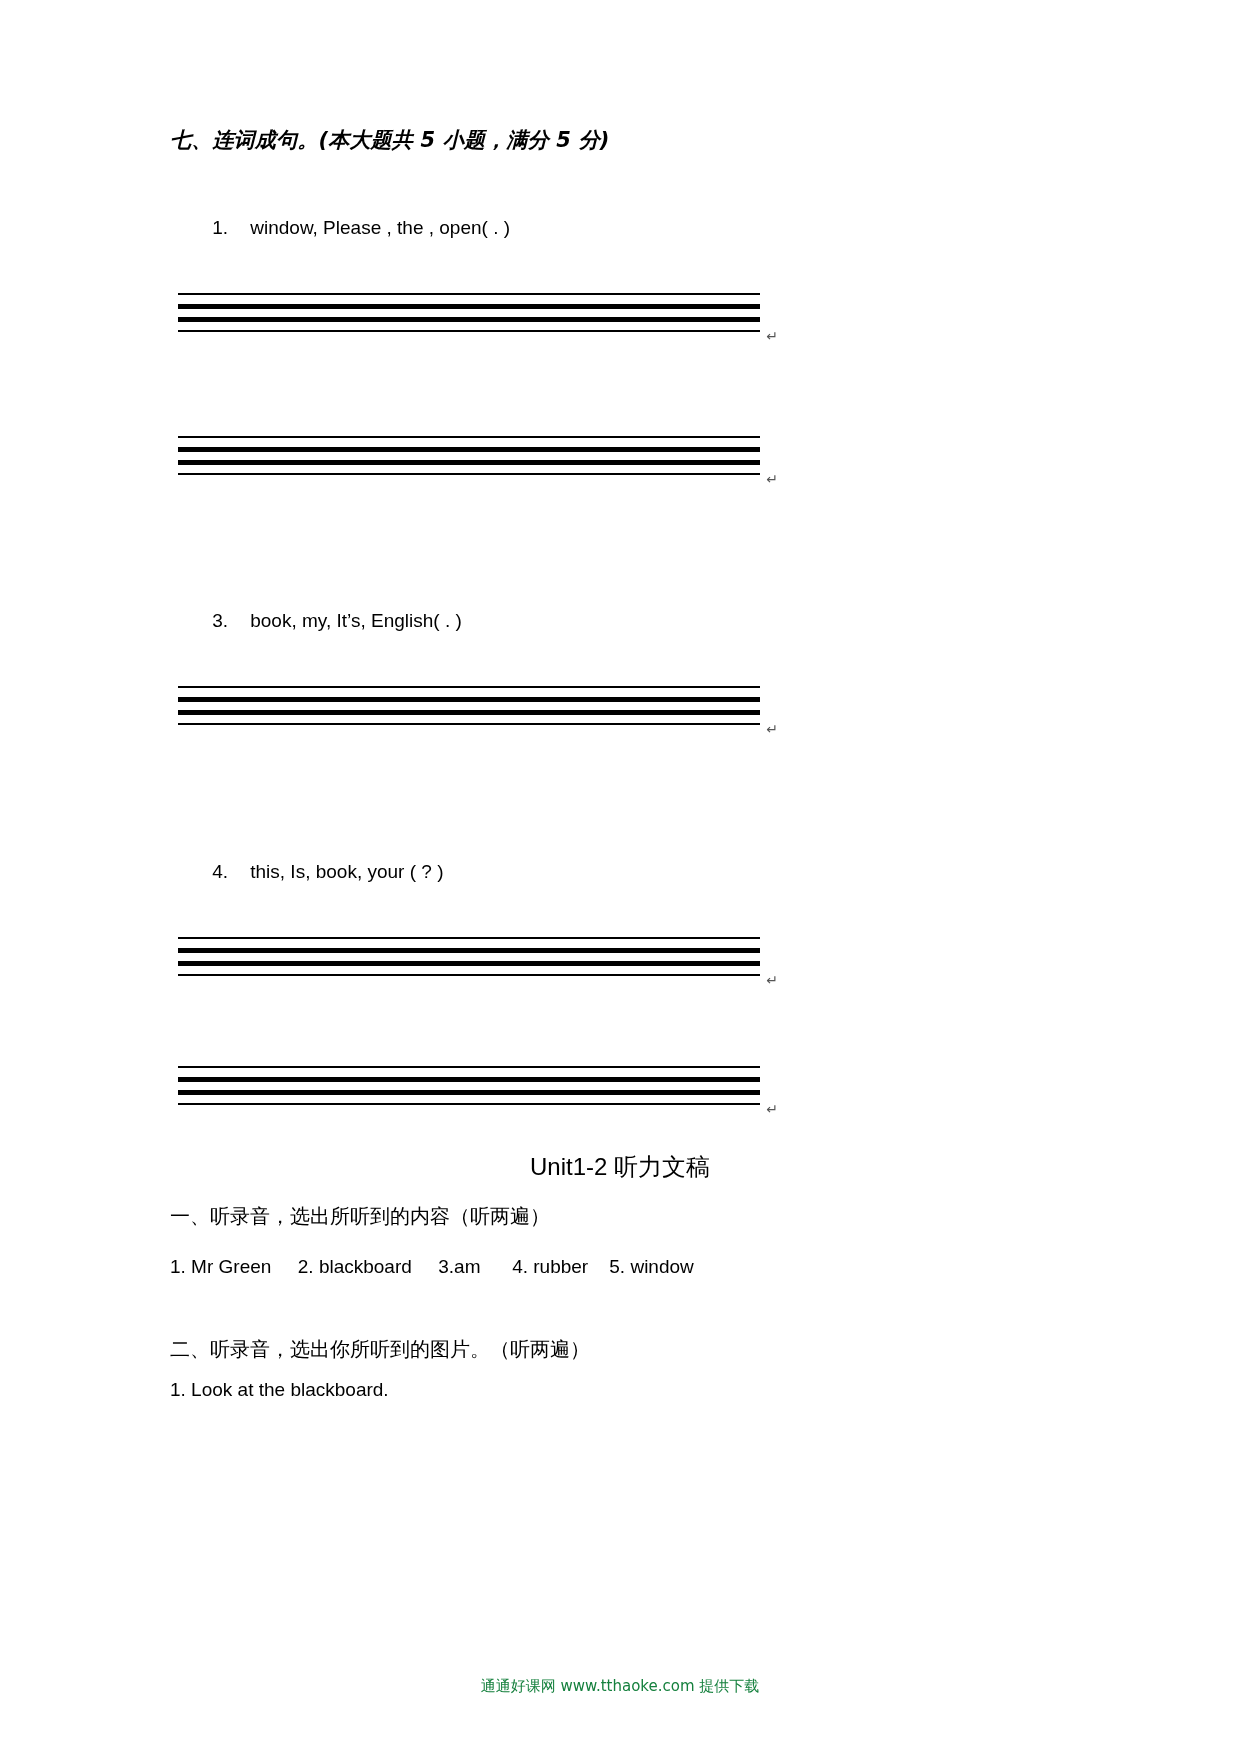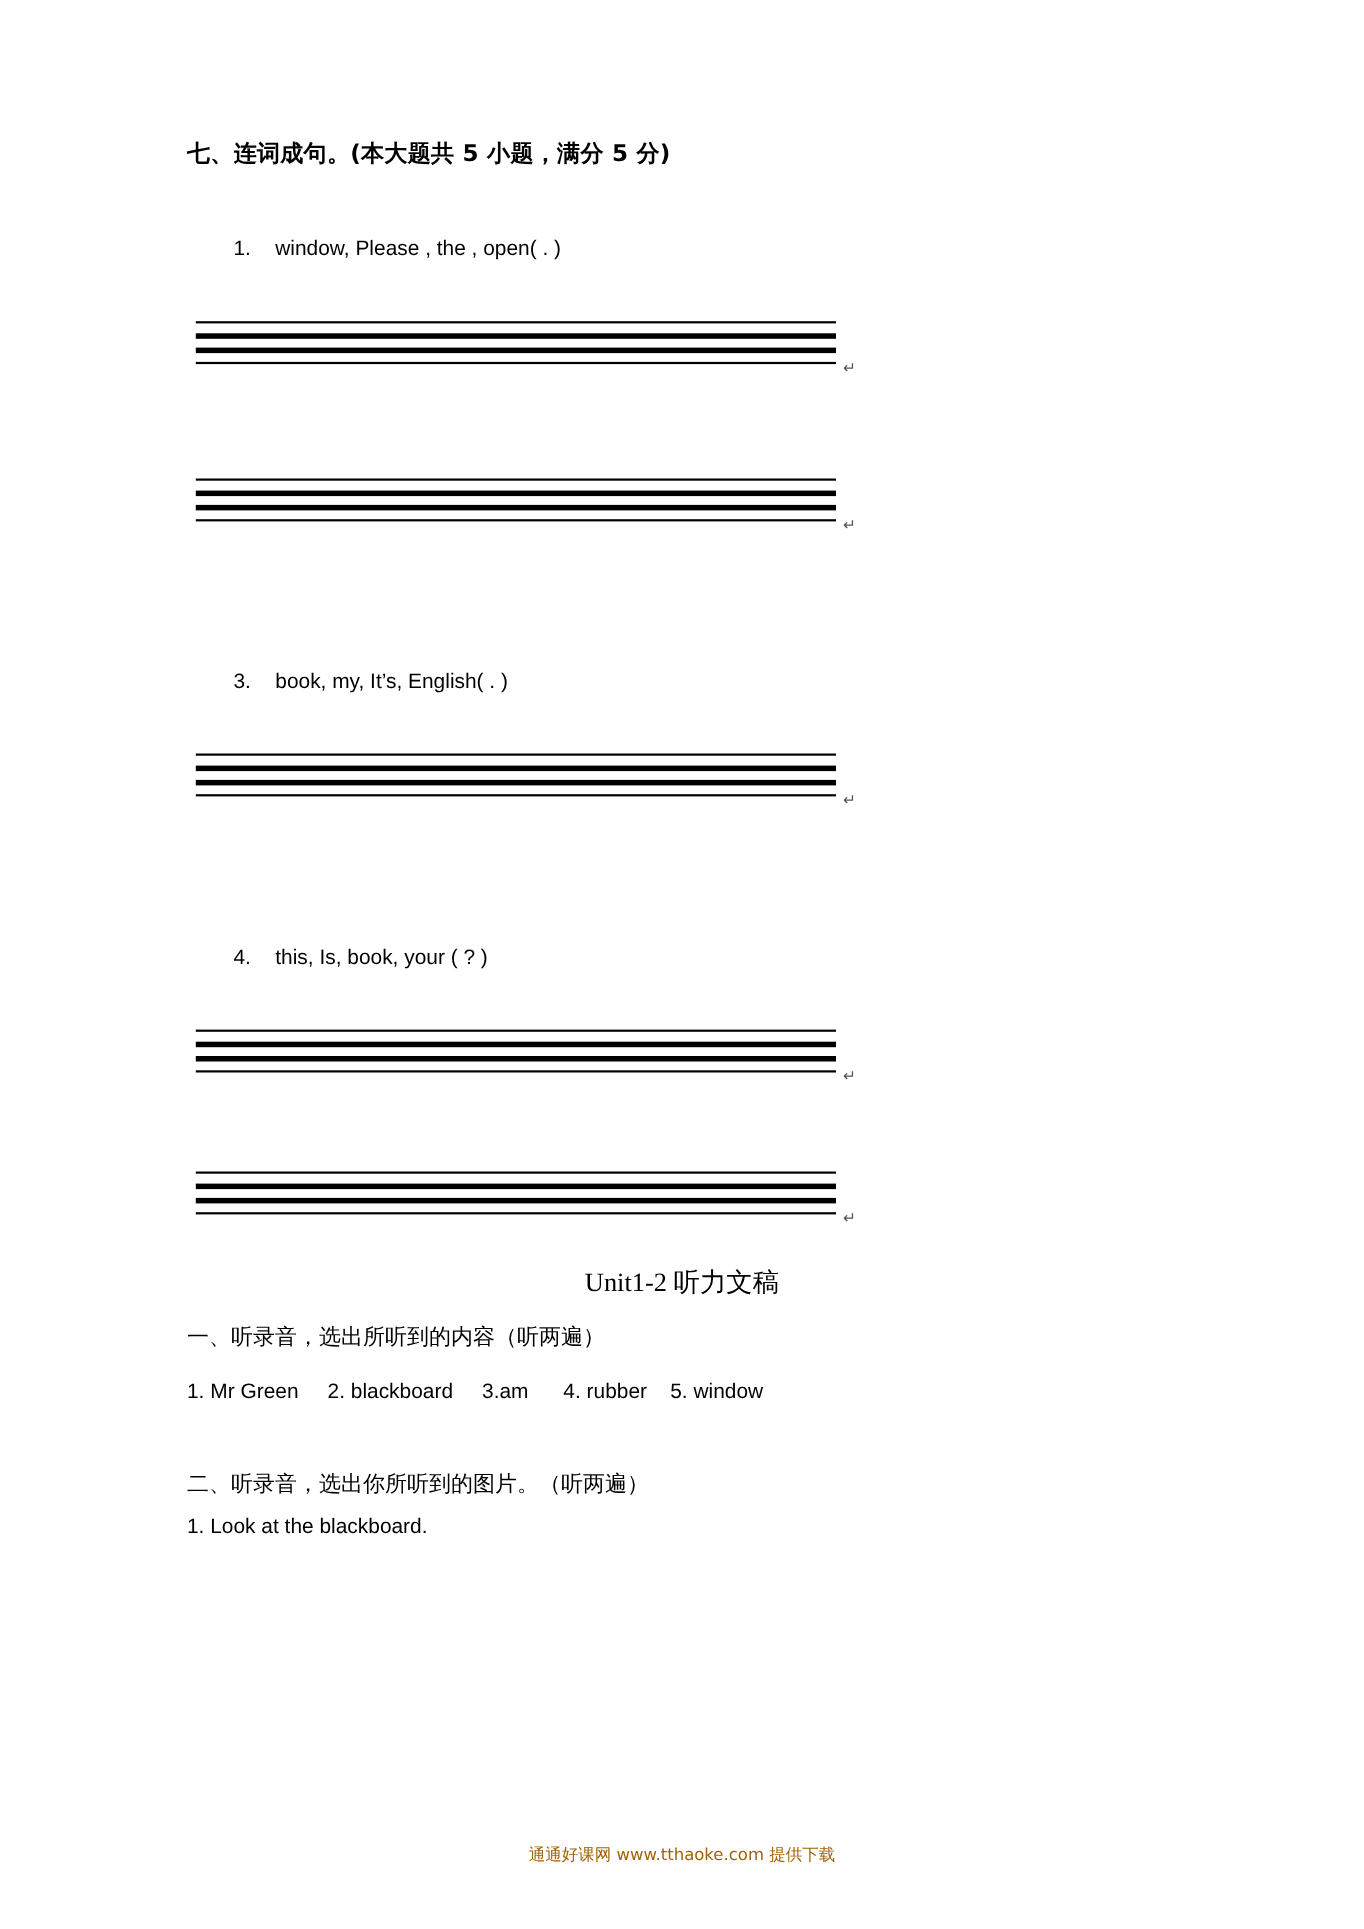--- a/index.html
+++ b/index.html
@@ -30,20 +30,21 @@
   }
   .section-title {
     font-size: 21px;
     font-weight: bold;
     letter-spacing: 0.2px;
     margin: 0 0 0 0;
     line-height: 1.4;
   }
   .section-title .cn {
     font-family: "DejaVu Sans", sans-serif;
+    font-style: italic;
   }
 
   .q-block {
     margin-top: 30px;
   }
   .q-line {
     font-size: 19px;
     line-height: 1.5;
     white-space: pre;
   }
@@ -80,21 +81,21 @@
     font-family: "DejaVu Sans", sans-serif;
   }
 
   .spacer-lg { height: 74px; }
   .spacer-md { height: 60px; }
 
   .doc-heading {
     text-align: center;
     font-size: 24px;
     margin-top: 46px;
-    font-family: Liberation Serif, serif;
+    font-family: Liberation Sans, sans-serif;
   }
 
   .listen-head {
     font-size: 20px;
     margin-top: 20px;
     font-family: "DejaVu Sans", sans-serif;
   }
   .listen-row {
     font-size: 19px;
     margin-top: 26px;
@@ -105,21 +106,21 @@
     margin-top: 16px;
   }
   .footer {
     position: absolute;
     left: 0;
     right: 0;
     bottom: 58px;
     text-align: center;
     font-size: 15px;
     font-family: "DejaVu Sans", sans-serif;
-    color: #a16207;
+    color: #15803d;
   }
 </style>
 </head>
 <body>
 
 <div class="page">
   <div class="content">
 
     <div class="section-title">
       <span class="cn">七、连词成句。</span><span class="cn">(本大题共 5 小题，满分 5 分)</span>

